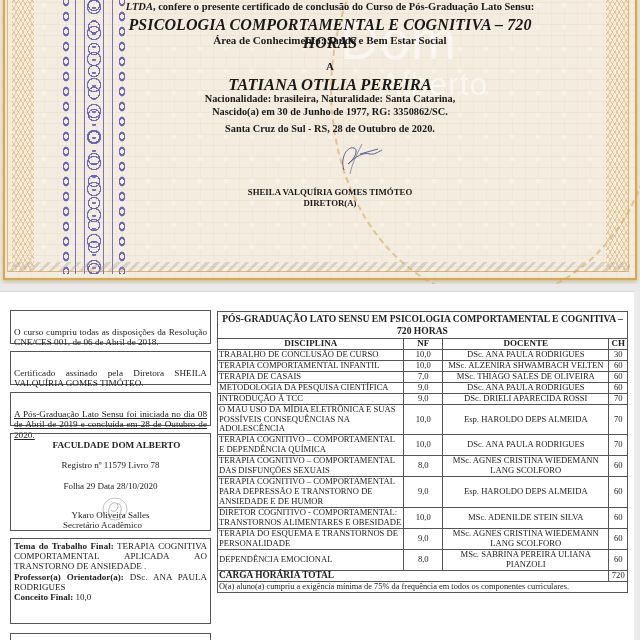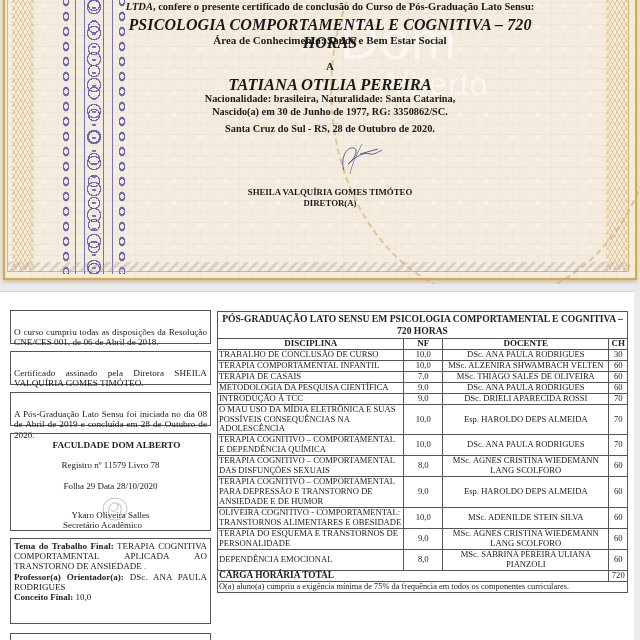--- a/index.html
+++ b/index.html
@@ -92,21 +92,21 @@
   }
   .scroll-edge { position: absolute; left: 634px; top: 291px; width: 6px; height: 349px; background: #ebebeb; }
 
   .left-col { position: absolute; left: 10px; top: 18px; width: 201px; }
   .box {
     border: 1px solid #555; font-size: 9.2px; line-height: 10.3px; padding: 16px 3px;
     text-align: justify; margin-bottom: 7px; color: #222;
   }
   .box.b1 { height: 25px; }
   .box.b2 { height: 25px; }
-  .box.b3 { height: 26px; }
+  .box.b3 { height: 26px; text-decoration: underline; }
   .reg-box {
     border: 1px solid #555; height: 98px; text-align: center; font-size: 9px; color: #222;
     position: relative; margin-bottom: 7px;
   }
   .reg-title { position: absolute; top: 6px; left: 12px; right: 0; font-weight: bold; font-size: 9.2px; }
   .reg-line1 { position: absolute; top: 26px; left: 0; right: 0; }
   .reg-line2 { position: absolute; top: 47px; left: 0; right: 0; }
   .reg-sign { position: absolute; left: 88px; top: 62px; width: 32px; height: 26px; }
   .reg-name { position: absolute; top: 76px; left: 0; right: 0; }
   .reg-role { position: absolute; top: 86px; left: 0; right: 16px; }
@@ -278,21 +278,21 @@
         <td class="c-doc">MSc. AGNES CRISTINA WIEDEMANN LANG SCOLFORO</td>
         <td class="c-ch">60</td>
       </tr>
       <tr class="h3">
         <td class="c-disc">TERAPIA COGNITIVO – COMPORTAMENTAL PARA DEPRESSÃO E TRANSTORNO DE ANSIEDADE E DE HUMOR</td>
         <td class="c-nf">9,0</td>
         <td class="c-doc">Esp. HAROLDO DEPS ALMEIDA</td>
         <td class="c-ch">60</td>
       </tr>
       <tr class="h2">
-        <td class="c-disc">OLIVEIRA COGNITIVO - COMPORTAMENTAL: TRANSTORNOS ALIMENTARES E OBESIDADE</td>
+        <td class="c-disc">DIRETOR COGNITIVO - COMPORTAMENTAL: TRANSTORNOS ALIMENTARES E OBESIDADE</td>
         <td class="c-nf">10,0</td>
         <td class="c-doc">MSc. ADENILDE STEIN SILVA</td>
         <td class="c-ch">60</td>
       </tr>
       <tr class="h2">
         <td class="c-disc">TERAPIA DO ESQUEMA E TRANSTORNOS DE PERSONALIDADE</td>
         <td class="c-nf">9,0</td>
         <td class="c-doc">MSc. AGNES CRISTINA WIEDEMANN LANG SCOLFORO</td>
         <td class="c-ch">60</td>
       </tr>

